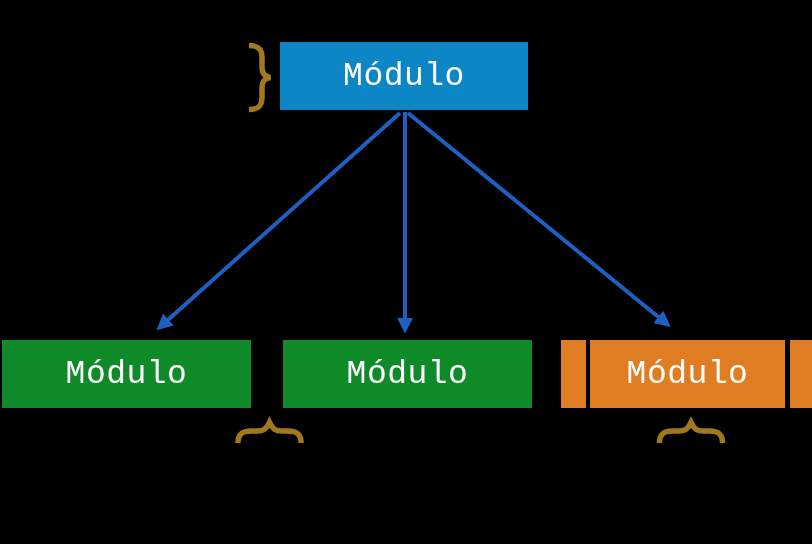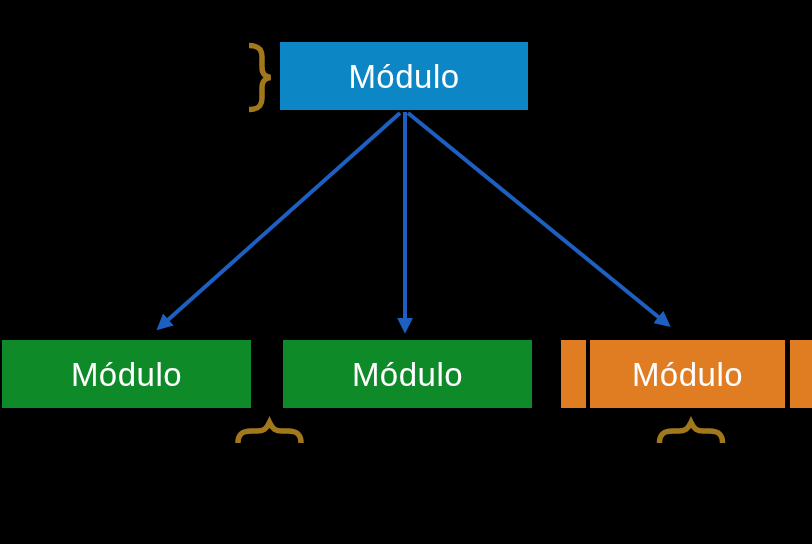--- a/index.html
+++ b/index.html
@@ -6,21 +6,21 @@
     margin: 0;
     padding: 0;
     background: #000;
   }
   .stage {
     position: relative;
     width: 812px;
     height: 544px;
     background: var(--c-background, #000);
     overflow: hidden;
-    font-family: Liberation Sans, sans-serif;
+    font-family: Liberation Mono, monospace;
   }
   .overlay {
     position: absolute;
     left: 0;
     top: 0;
     width: 812px;
     height: 544px;
     display: block;
   }
   .arrows line {

